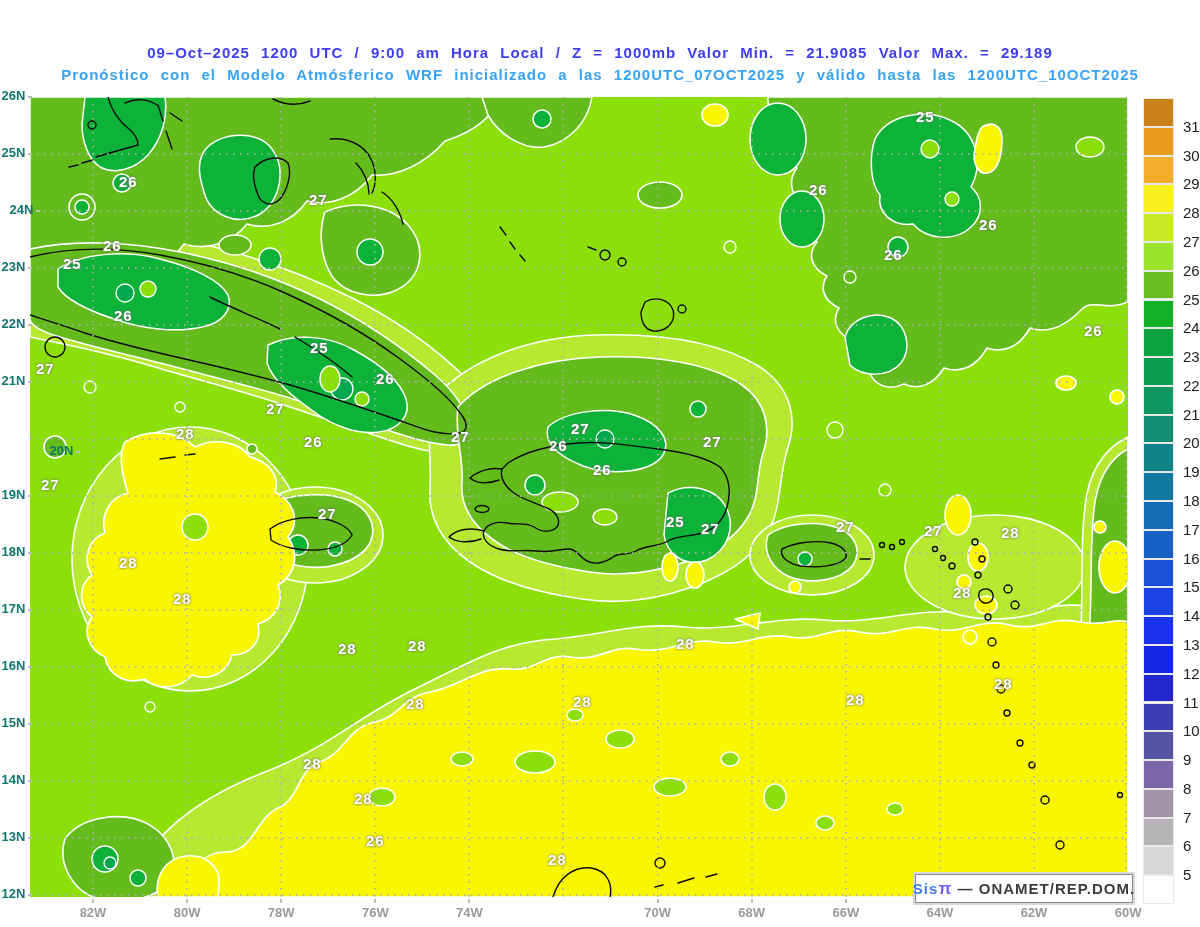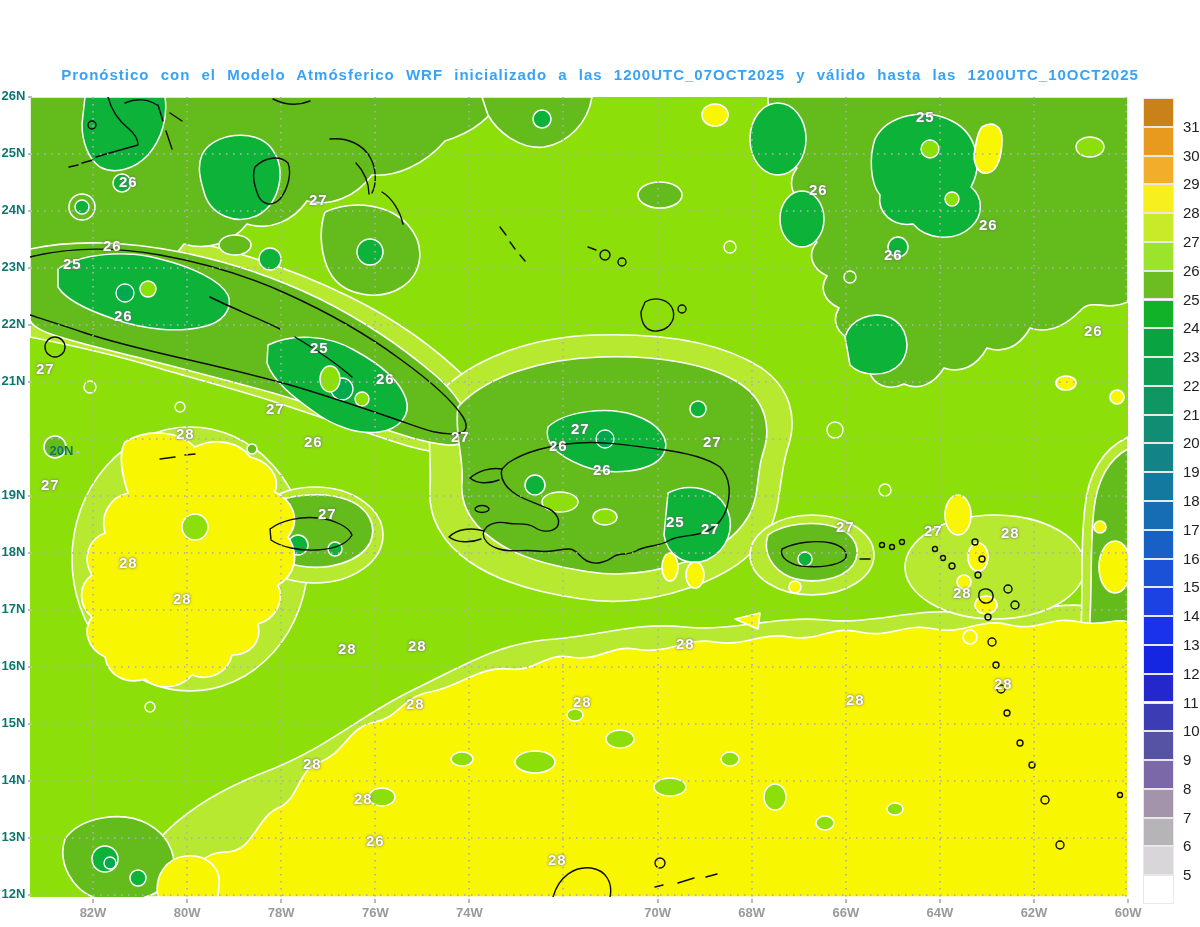--- a/index.html
+++ b/index.html
@@ -27,20 +27,21 @@
       justify-content:center;font-size:15px;letter-spacing:1px;white-space:pre;}
   .wm .sis{color:#3f7df2;font-weight:700;}
   .wm .pi{color:#7b5cf0;font-weight:700;font-size:17px;}
   .wm .rest{color:#3c3c3c;font-weight:700;}
 </style>
 </head>
 <body>
 
 <div class="page">
 
+  <div class="subtitle1">09–Oct–2025  1200 UTC / 9:00 am Hora Local / Z = 1000mb    Valor Min. = 21.9085   Valor Max. = 29.189</div>
   <div class="subtitle2">Pronóstico con el Modelo Atmósferico WRF inicializado a las 1200UTC_07OCT2025 y válido hasta las  1200UTC_10OCT2025</div>
 
   <div class="mapwrap">
     <svg width="1098" height="800" viewBox="0 0 1098 800">
 
       <rect x="0" y="0" width="1098" height="800" fill="var(--c-base)"></rect>
 
       <g fill="var(--c-light)" stroke="var(--c-contour)" stroke-width="1.6" stroke-linejoin="round">
         <ellipse cx="160" cy="462" rx="118" ry="132"></ellipse>
         <path d="M95,800 C115,738 170,700 235,675 C300,650 330,618 385,592 C435,568 470,545 525,542 C575,538 605,525 655,530 C705,535 745,518 795,523 C845,528 885,510 935,516 C985,522 1025,502 1065,510 C1082,513 1092,506 1098,508 L1098,800 Z"></path>
@@ -296,21 +297,21 @@
         <span class="clab" style="left: 336px; top: 735px;">26</span>
         <span class="clab" style="left: 518px; top: 754px;">28</span>
         <span class="clab" style="left: 816px; top: 594px;">28</span>
         <span class="clab" style="left: 964px; top: 578px;">28</span>
       </div>
   </div>
 
   <div id="yaxis">
       <div class="ylab" style="left: 0px; top: 88px;">26N</div>
       <div class="ylab" style="left: 0px; top: 145px;">25N</div>
-      <div class="ylab" style="left: 0px; top: 202px;">24N</div>
+      <div class="ylab" style="left: 8px; top: 202px;">24N</div>
       <div class="ylab" style="left: 0px; top: 259px;">23N</div>
       <div class="ylab" style="left: 0px; top: 316px;">22N</div>
       <div class="ylab" style="left: 0px; top: 373px;">21N</div>
       <div class="ylab" style="left: 0px; top: 443px; margin-left: 48px;">20N</div>
       <div class="ylab" style="left: 0px; top: 487px;">19N</div>
       <div class="ylab" style="left: 0px; top: 544px;">18N</div>
       <div class="ylab" style="left: 0px; top: 601px;">17N</div>
       <div class="ylab" style="left: 0px; top: 658px;">16N</div>
       <div class="ylab" style="left: 0px; top: 715px;">15N</div>
       <div class="ylab" style="left: 0px; top: 772px;">14N</div>
@@ -387,14 +388,15 @@
         <div class="cbar-lab" style="top: 595.5px;">11</div>
         <div class="cbar-lab" style="top: 624.286px;">10</div>
         <div class="cbar-lab" style="top: 653.071px;">9</div>
         <div class="cbar-lab" style="top: 681.857px;">8</div>
         <div class="cbar-lab" style="top: 710.643px;">7</div>
         <div class="cbar-lab" style="top: 739.429px;">6</div>
         <div class="cbar-lab" style="top: 768.214px;">5</div>
       </div>
   </div>
 
+  <div class="wm"><span class="sis">Sis</span><span class="pi">π</span><span class="rest"> — ONAMET/REP.DOM.</span></div>
 
 </div>
 
 </body></html>

